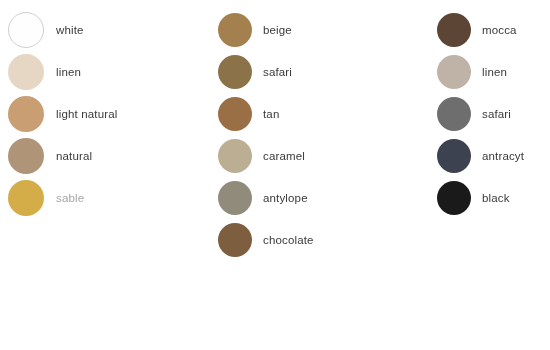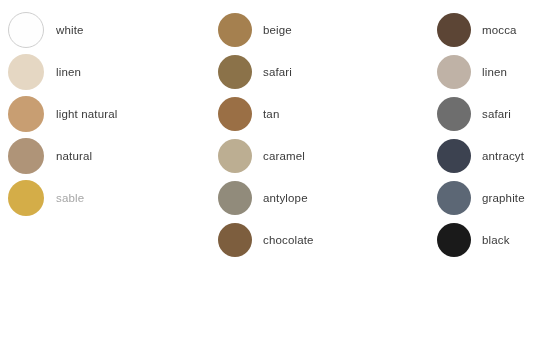--- a/index.html
+++ b/index.html
@@ -137,21 +137,17 @@
       </div>
       <div class="swatch-row">
         <span class="dot" style="background-color: rgb(110, 110, 110);"></span>
         <span class="swatch-label">safari</span>
       </div>
       <div class="swatch-row">
         <span class="dot" style="background-color: rgb(60, 66, 80);"></span>
         <span class="swatch-label">antracyt</span>
       </div>
       <div class="swatch-row">
-        <span class="dot" style="background-color: rgb(92, 103, 117);"></span>
-        <span class="swatch-label">graphite</span>
-      </div>
-      <div class="swatch-row">
         <span class="dot" style="background-color: rgb(26, 26, 26);"></span>
         <span class="swatch-label">black</span>
       </div>
     </div>
 </div>
 
 </body></html>

